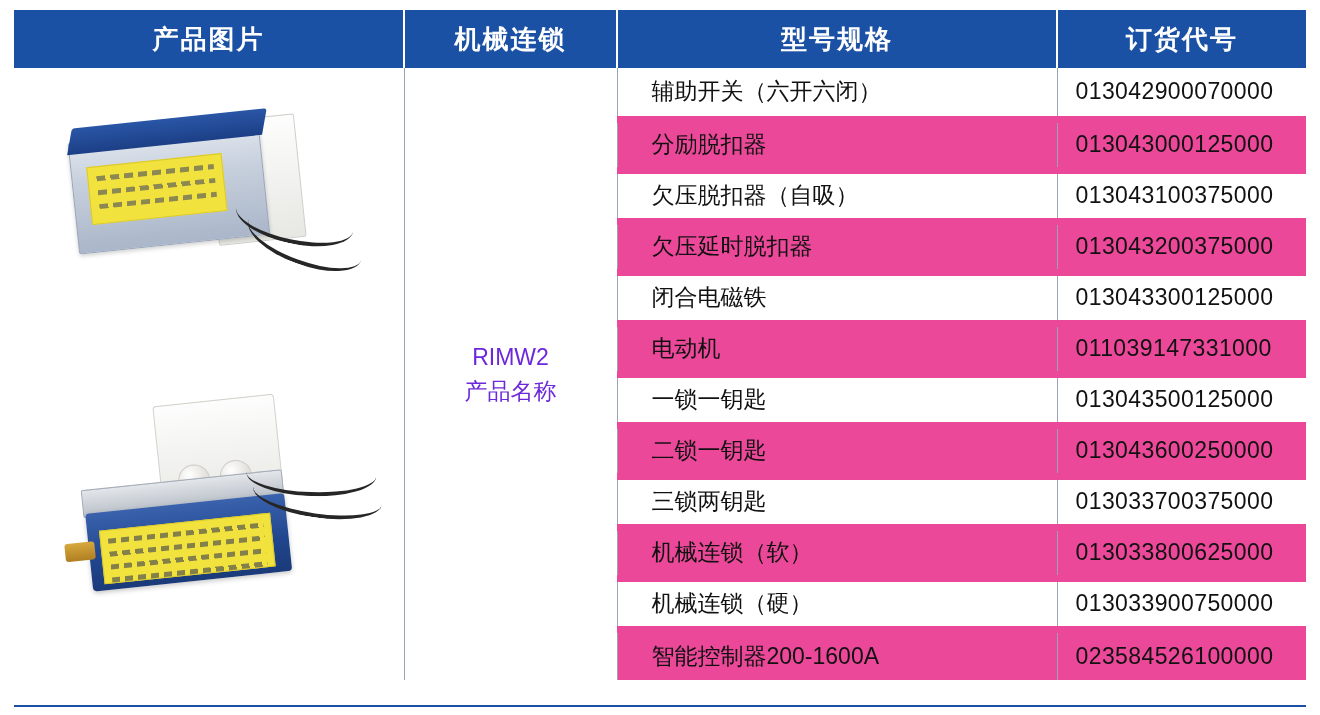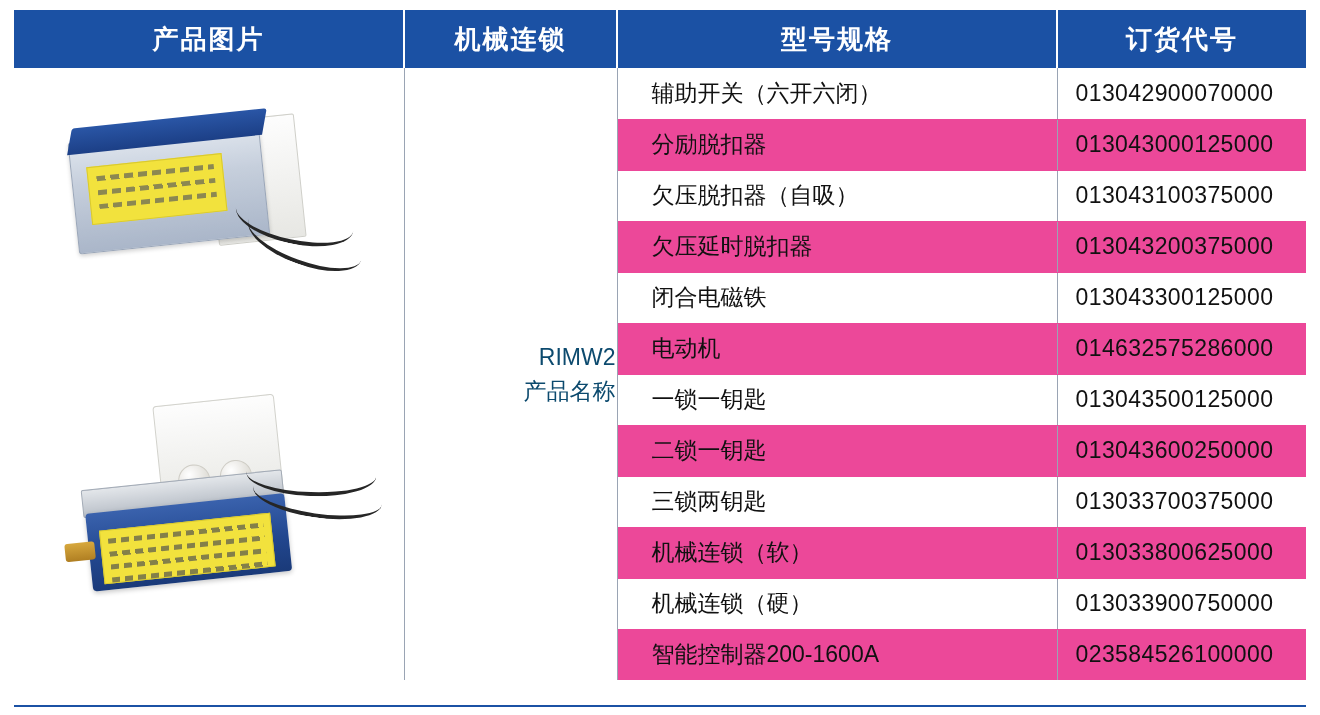--- a/index.html
+++ b/index.html
@@ -54,40 +54,40 @@
     border-right: 1px solid #9aa4b4;
     vertical-align: middle;
     height: 51px;
     box-sizing: border-box;
   }
   tbody tr td:last-child { border-right: none; }
 
   .cell-spec, .cell-code {
     font-size: 23px;
     color: #111111;
-    border-bottom: 1px solid #ec4899;
+    border-bottom: 7px solid #ec4899;
     padding-left: 34px;
   }
   .cell-code { padding-left: 18px; letter-spacing: 0.4px; }
 
   tbody tr.zebra .cell-spec,
   tbody tr.zebra .cell-code {
     background: #ec4899;
   }
 
   tbody tr:last-child .cell-spec,
   tbody tr:last-child .cell-code {
     border-bottom: none;
   }
 
   .cell-name {
-    text-align: right;
+    text-align: center;
     font-size: 23px;
     line-height: 1.5;
-    color: #0c4a6e;
+    color: #6d28d9;
   }
 
   .cell-image {
     padding: 0;
     position: relative;
   }
 
   .img-stack {
     position: relative;
     width: 100%;
@@ -308,21 +308,21 @@
       <tr class="zebra">
         <td class="cell-spec">欠压延时脱扣器</td>
         <td class="cell-code">013043200375000</td>
       </tr>
       <tr>
         <td class="cell-spec">闭合电磁铁</td>
         <td class="cell-code">013043300125000</td>
       </tr>
       <tr class="zebra">
         <td class="cell-spec">电动机</td>
-        <td class="cell-code">014632575286000</td>
+        <td class="cell-code">011039147331000</td>
       </tr>
       <tr>
         <td class="cell-spec">一锁一钥匙</td>
         <td class="cell-code">013043500125000</td>
       </tr>
       <tr class="zebra">
         <td class="cell-spec">二锁一钥匙</td>
         <td class="cell-code">013043600250000</td>
       </tr>
       <tr>

